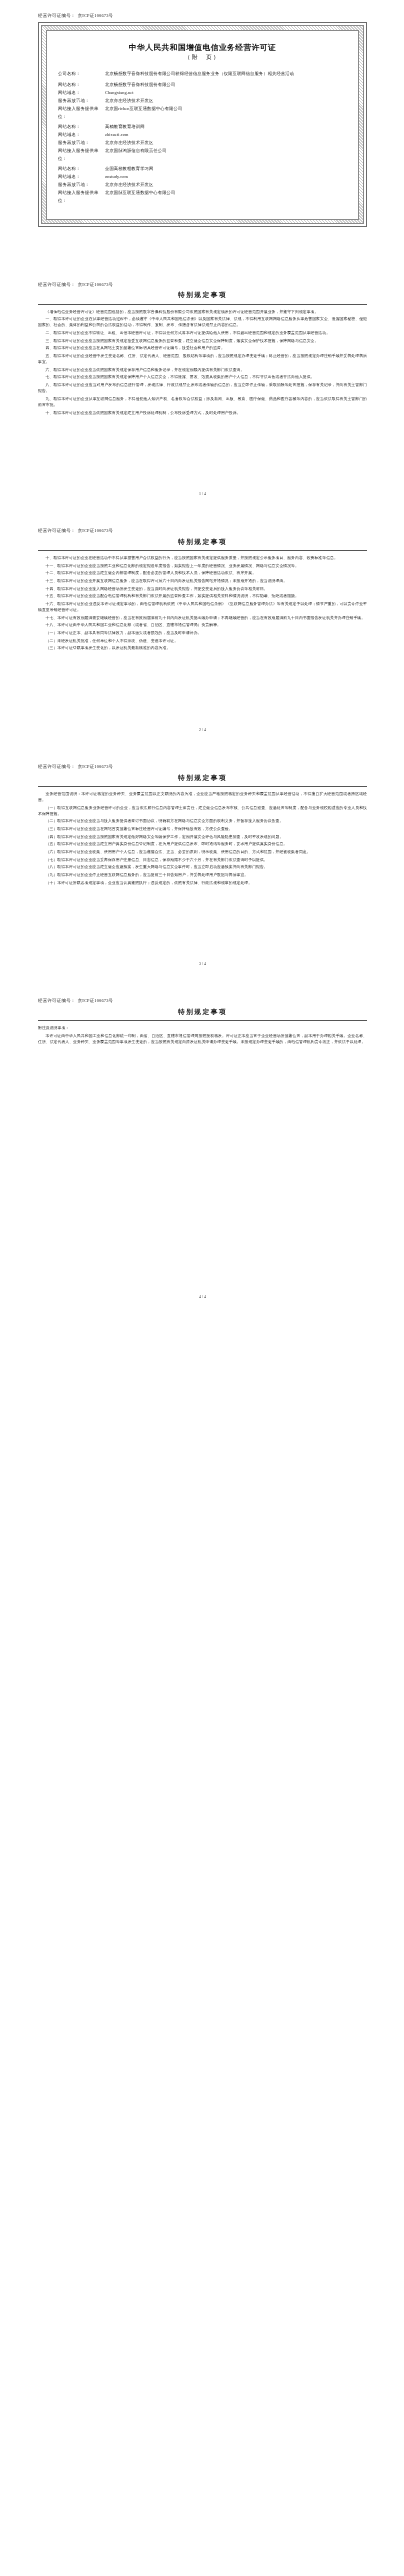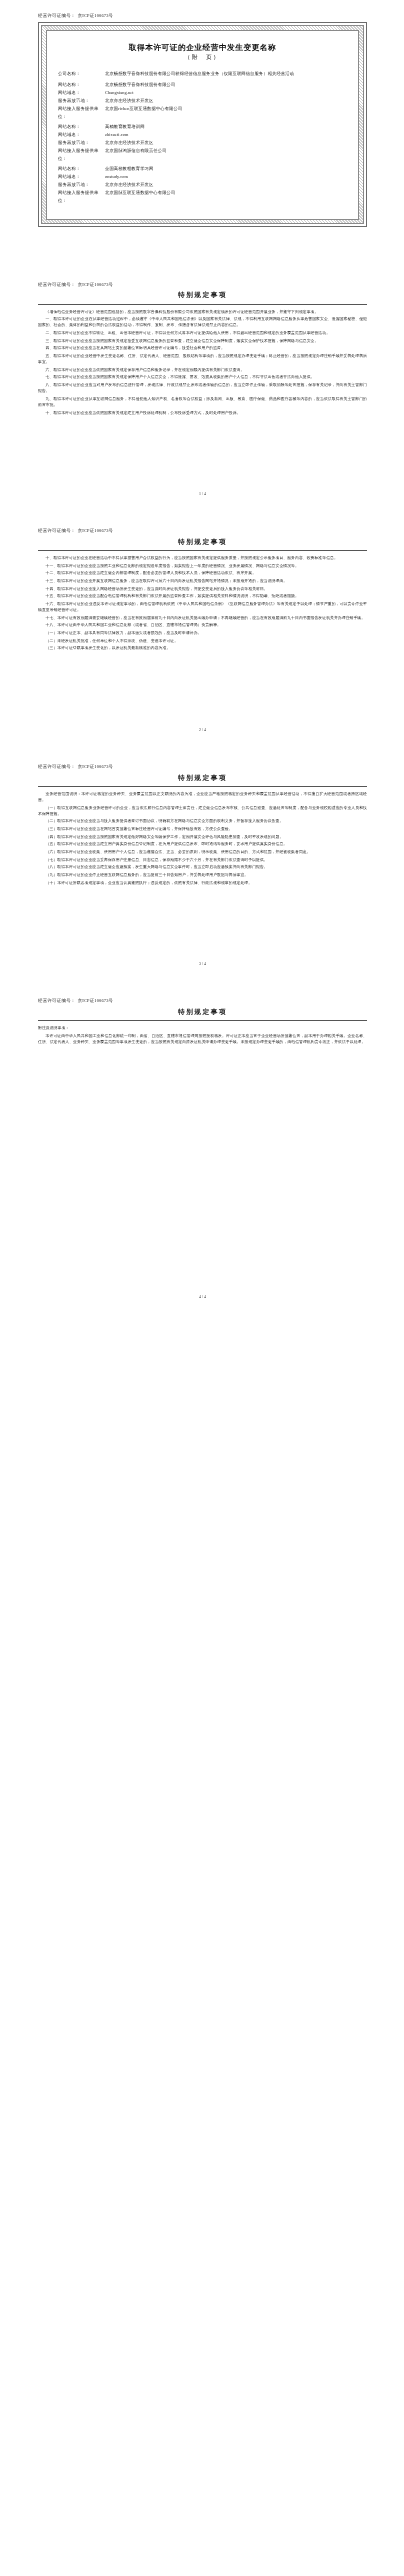--- a/index.html
+++ b/index.html
@@ -133,21 +133,21 @@
 
   <div class="page">
     <div class="page-head">
       <span class="lbl">经营许可证编号：</span>
       <span class="val">京ICP证100673号</span>
     </div>
 
     <div class="cert-outer">
       <div class="cert-frame">
         <div class="cert-frame-inner">
-          <div class="cert-title">取得本许可证的企业经营中发生变更名称</div>
+          <div class="cert-title">中华人民共和国增值电信业务经营许可证</div>
           <div class="cert-sub">（附　页）</div>
 
           <div class="cert-rows">
             <div class="cert-row">
               <span class="k">公司名称：</span>
               <span class="v">北京畅想数字音像科技股份有限公司获得经营信息服务业务（仅限互联网信息服务）相关经营活动</span>
             </div>
             <div class="cert-gap"></div>
             <div class="cert-row">
               <span class="k">网站名称：</span>

